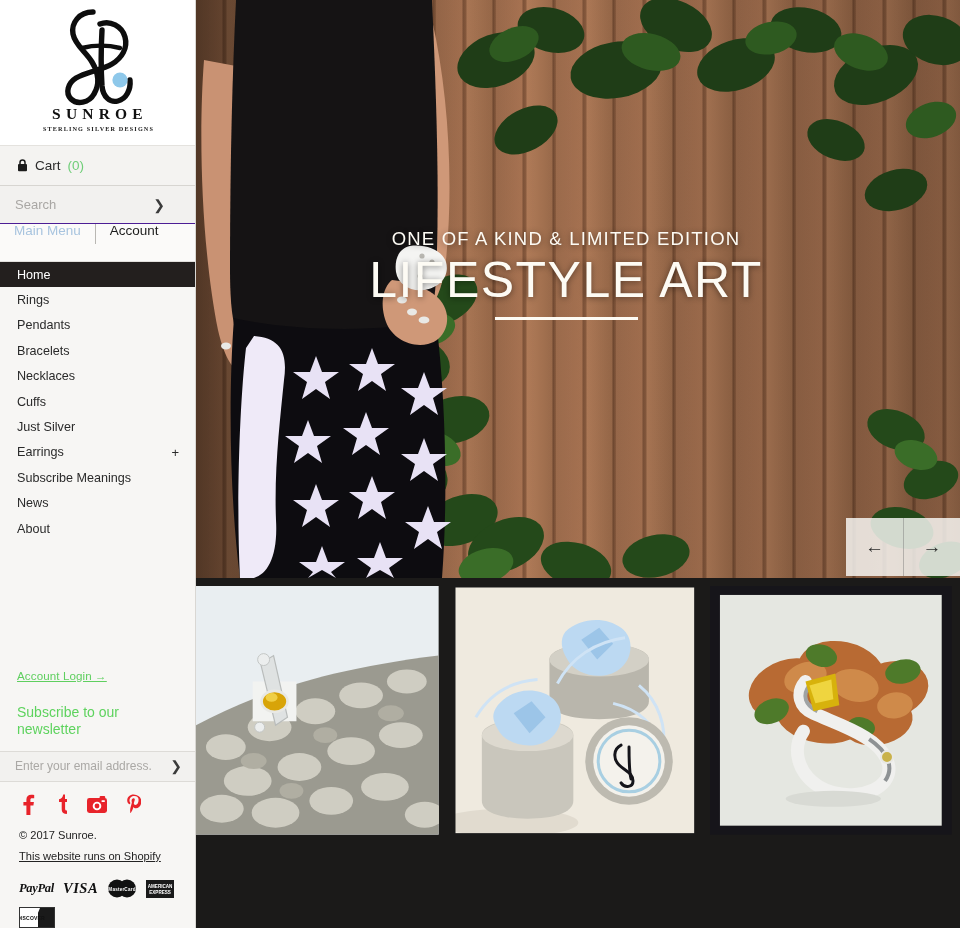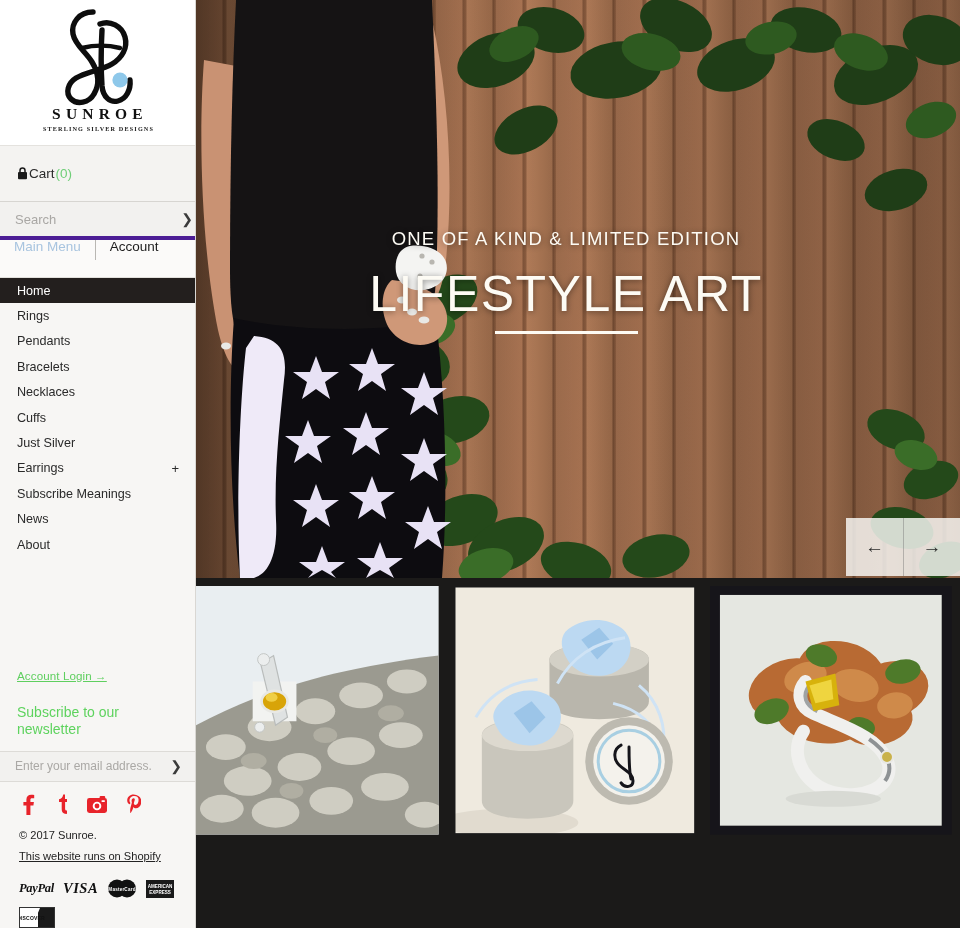--- a/index.html
+++ b/index.html
@@ -37,34 +37,34 @@
     margin-top: -4px; padding-left: 5px;
     font-family: "Liberation Serif", serif;
   }
   .logo-sub {
     font-size: 6.2px; letter-spacing: 1.15px; color: #1a1a1a;
     margin-top: 3px; font-family: "Liberation Serif", serif; font-weight:700;
     padding-left:2px;
   }
 
   .cart-row {
-    height: 56px; display: flex; align-items: center;
-    padding: 0 17px; gap: 1px;
+    height: 40px; display: flex; align-items: center;
+    padding: 0 17px; gap: 7px;
     background: #f4f3f1;
     border-bottom: 1px solid #d7d5d1;
     font-size: 13.5px; color: #2b2b2b;
   }
   .lock-ico { display:block; }
   .cart-count { color: #6fce78; }
 
   .search-row {
     height: 38px; display: flex; align-items: center;
-    padding: 0 2px 0 13px;
+    padding: 0 30px 0 13px;
     background: #f2f1ef;
-    border-bottom: 4px solid #4c1d95;
+    border-bottom: 1px solid #4c1d95;
     justify-content: space-between;
   }
   .search-row input {
     border: 0; outline: 0; background: transparent;
     font-family: "Liberation Sans", sans-serif;
     font-size: 13px; color: #6d6d6d; width: 140px;
   }
   .search-row input::placeholder { color: #a9a7a4; }
   .chev { font-size: 14px; color: #3b3b3b; line-height:1; }
 
@@ -143,21 +143,21 @@
       linear-gradient(90deg, rgba(20,12,6,.55) 0%, rgba(30,18,8,.15) 18%, rgba(0,0,0,0) 45%, rgba(20,12,6,.25) 100%); }
   .vines { position:absolute; inset:0; }
   .model { position:absolute; left:0; top:0; width:300px; height:578px; }
 
   .hero-copy {
     position: absolute; left: 0; right: 24px; top: 228px;
     text-align: center; color: #fdfbf4;
     text-shadow: 0 1px 6px rgba(0,0,0,.45);
   }
   .hero-kicker { font-size: 18.5px; letter-spacing: 1.2px; font-weight: 300; }
-  .hero-title { font-size: 50px; letter-spacing: 1.5px; font-weight: 300; line-height: 1.12; margin-top: 16px; }
+  .hero-title { font-size: 50px; letter-spacing: 1.5px; font-weight: 300; line-height: 1.12; margin-top: 2px; }
   .hero-rule { width: 143px; height: 3px; background: #fdfbf4; margin: 9px auto 0 auto; }
 
   .arrows { position: absolute; right: 0; top: 518px; display: flex; }
   .arrow {
     width: 57px; height: 58px;
     background: rgba(250,250,248,.82);
     display: flex; align-items: center; justify-content: center;
     font-size: 19px; color: #2b2b2b;
   }
   .arrow + .arrow { border-left: 1px solid rgba(120,120,120,.45); }

